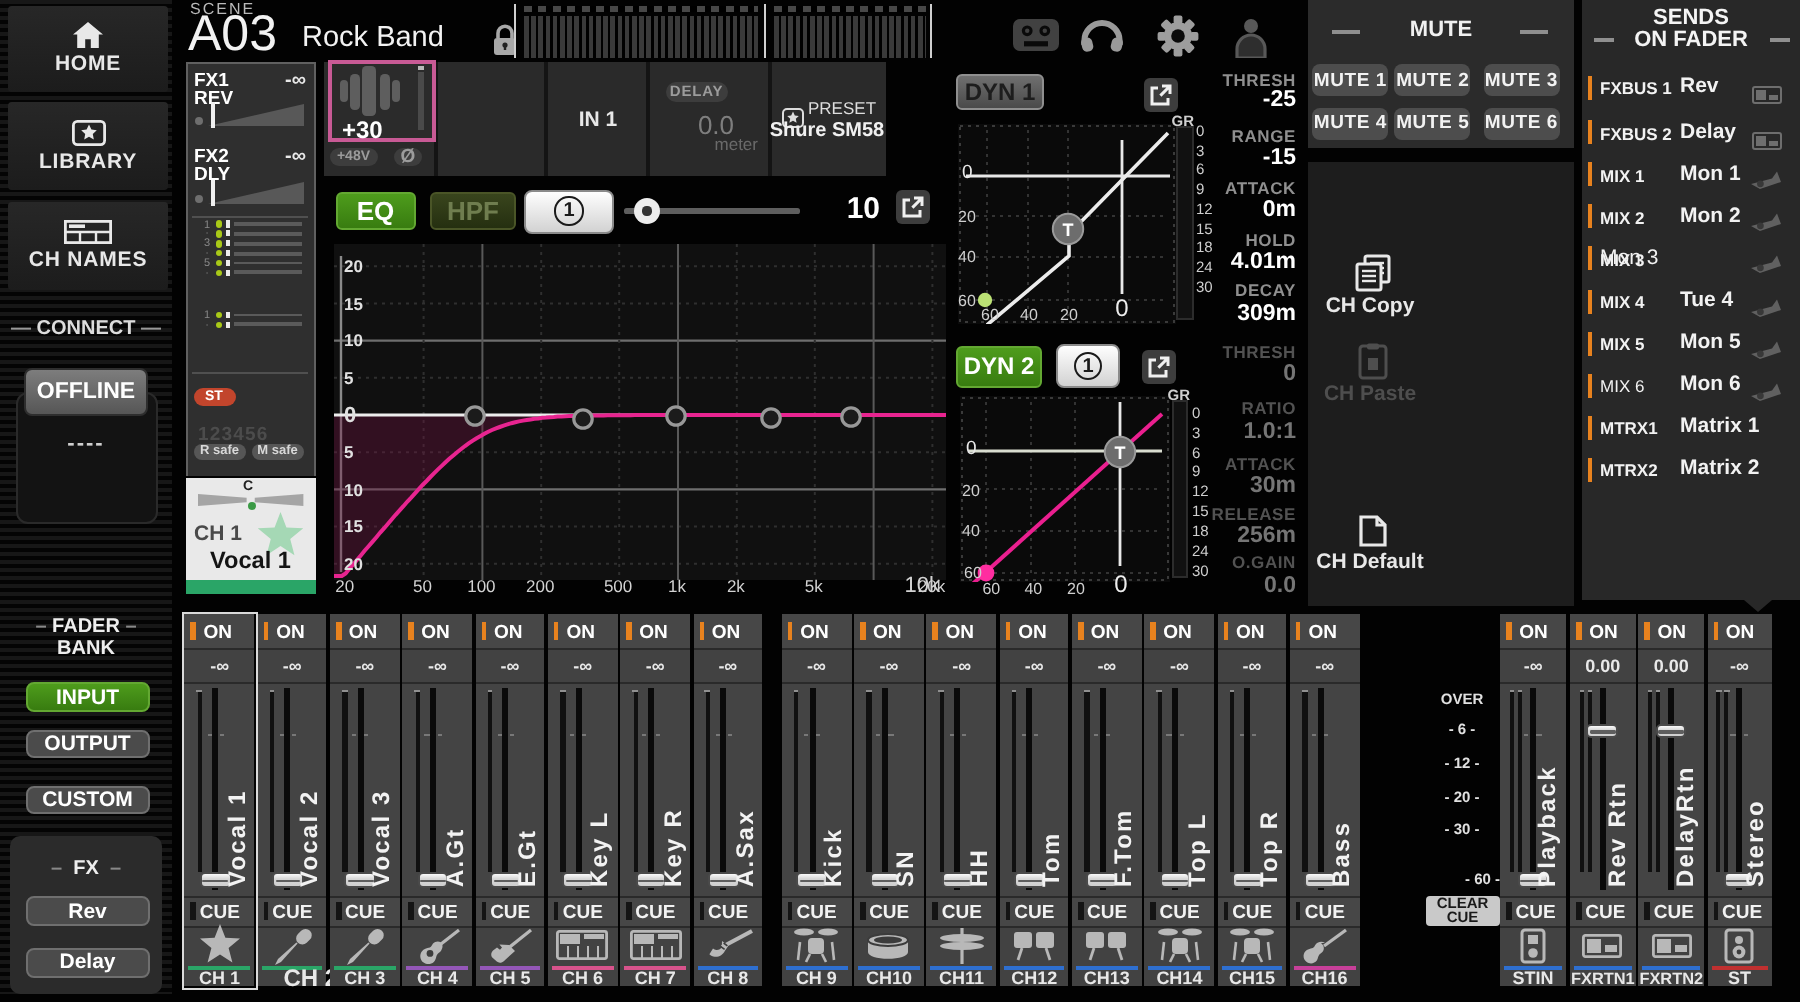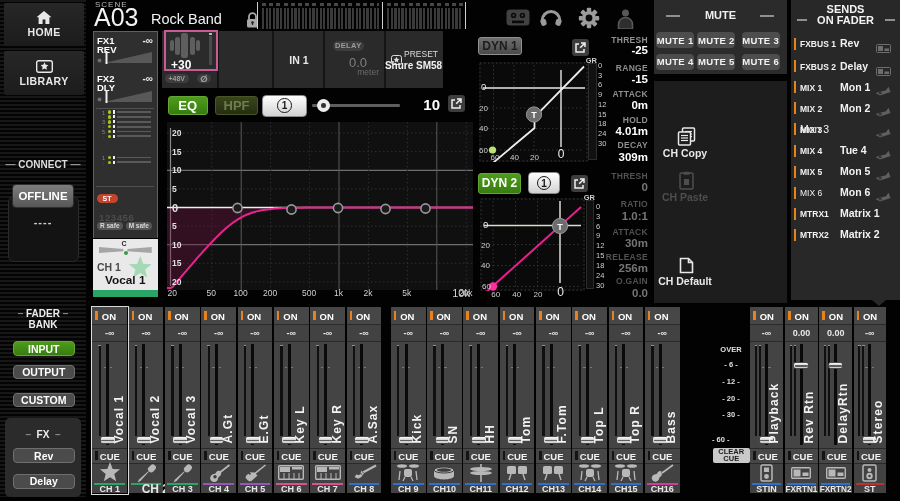--- a/index.html
+++ b/index.html
@@ -19,20 +19,30 @@
         <path d="M8 0L0.5 6.2h2.1V13h4V8.6h2.8V13h4V6.2h2.1z" fill="#e8e8e8"></path>
       </svg>
       <span style="margin-top:2px;">HOME</span>
     </div>
     <div class="sbtn" style="top:51px;height:44px;">
       <svg width="17" height="13" viewBox="0 0 17 13">
         <rect x="0.7" y="0.7" width="15.6" height="11.6" rx="2" fill="none" stroke="#e8e8e8" stroke-width="1.4"></rect>
         <path d="M8.5 2.2l1.2 2.5 2.7 0.4-2 1.9 0.5 2.7-2.4-1.3-2.4 1.3 0.5-2.7-2-1.9 2.7-0.4z" fill="#e8e8e8"></path>
       </svg>
       <span style="margin-top:2px;">LIBRARY</span>
+    </div>
+    <div class="sbtn" style="top:100.5px;height:44.5px;">
+      <svg width="24" height="12" viewBox="0 0 24 12">
+        <rect x="0.7" y="0.7" width="22.6" height="10.6" fill="none" stroke="#e8e8e8" stroke-width="1.4"></rect>
+        <line x1="0" y1="6" x2="24" y2="6" stroke="#e8e8e8" stroke-width="1.2"></line>
+        <line x1="8" y1="6" x2="8" y2="12" stroke="#e8e8e8" stroke-width="1.2"></line>
+        <line x1="16" y1="6" x2="16" y2="12" stroke="#e8e8e8" stroke-width="1.2"></line>
+        <rect x="2.5" y="2.2" width="8" height="1.8" fill="#e8e8e8"></rect>
+      </svg>
+      <span style="margin-top:2px;">CH NAMES</span>
     </div>
     <div class="ctr" style="position:absolute;left:0px;top:158px;width:86px;height:12px;color:#ddd;font-size:10px;font-weight:bold;"><span style="color:#999;">—</span>&nbsp;CONNECT&nbsp;<span style="color:#999;">—</span></div>
     <div style="position:absolute;left:7.5px;top:196px;width:71px;height:66px;background:#131313;border:1px solid #2a2a2a;border-radius:6px;"></div>
     <div class="ctr" style="position:absolute;left:12px;top:183.5px;width:62px;height:24px;background:linear-gradient(180deg,#7d7d7d,#565656);border:1px solid #2e2e2e;border-radius:4px;color:#fff;font-weight:bold;font-size:11.5px;">OFFLINE</div>
     <div class="ctr" style="position:absolute;left:8px;top:215px;width:70px;height:14px;color:#cfcfcf;font-weight:bold;font-size:11px;letter-spacing:1px;">----</div>
     <div class="ctr" style="position:absolute;left:0px;top:309px;width:86px;height:20px;color:#eee;font-size:10px;font-weight:bold;line-height:1.1;flex-direction:column;">
       <div><span style="color:#888;">–</span> FADER <span style="color:#888;">–</span></div>
       <div>BANK</div>
     </div>
     <div class="gbtn ctr" style="position:absolute;left:13px;top:341px;width:61.5px;height:15px;font-size:10.5px;">INPUT</div>
@@ -908,21 +918,21 @@
         <path d="M12.5 7.5c-1.5-1-3.6-.7-4.7.8-.5.7-.6 1.4-1.4 1.7-1.4.5-2.8.5-3.8 1.7-1.3 1.6-1 4 .6 5.2 1.6 1.3 4 1 5.2-.6.7-1 .5-2 1.2-2.9.5-.7 1.2-.9 1.8-1.7.9-1.2.7-3-.9-4.2z" fill="#b8b8b8"></path>
       </svg>
     </div>
     <div style="position:absolute;left:646.9px;top:482.5px;width:30.799999999999997px;height:2.6px;background:#c8409a;"></div>
     <div style="position:absolute;left:644.9px;top:484.5px;width:34.8px;height:9px;color:#e8e8e8;font-size:9px;font-weight:bold;text-align:center;line-height:9.5px;white-space:nowrap;">CH16</div>
     <div style="position:absolute;left:712px;top:346px;width:38px;height:8px;color:#e0e0e0;font-size:7.5px;font-weight:bold;text-align:center;line-height:8px;">OVER</div>
     <div style="position:absolute;left:712px;top:360.5px;width:38px;height:8px;color:#e0e0e0;font-size:7.5px;font-weight:bold;text-align:center;line-height:8px;">- 6 -</div>
     <div style="position:absolute;left:712px;top:378px;width:38px;height:8px;color:#e0e0e0;font-size:7.5px;font-weight:bold;text-align:center;line-height:8px;">- 12 -</div>
     <div style="position:absolute;left:712px;top:394.5px;width:38px;height:8px;color:#e0e0e0;font-size:7.5px;font-weight:bold;text-align:center;line-height:8px;">- 20 -</div>
     <div style="position:absolute;left:712px;top:410.5px;width:38px;height:8px;color:#e0e0e0;font-size:7.5px;font-weight:bold;text-align:center;line-height:8px;">- 30 -</div>
-    <div style="position:absolute;left:712px;top:436px;width:38px;height:8px;color:#e0e0e0;font-size:7.5px;font-weight:bold;text-align:left;line-height:8px;">- 60 -</div>
+    <div style="position:absolute;left:712px;top:436px;width:38px;height:8px;color:#e0e0e0;font-size:7.5px;font-weight:bold;text-align:right;line-height:8px;">- 60 -</div>
     <div style="position:absolute;left:712.5px;top:448px;width:37.5px;height:14.5px;background:#c9c9c9;border-radius:2px;color:#1a1a1a;font-size:7.5px;font-weight:bold;text-align:center;line-height:7.5px;display:flex;flex-direction:column;align-items:center;justify-content:center;">
       <div>CLEAR</div>
       <div>CUE</div>
     </div>
     <div style="position:absolute;left:750.3px;top:307px;width:32.5px;height:17px;background:#474747;"></div>
     <div style="position:absolute;left:750.3px;top:324px;width:32.5px;height:17px;background:#424242;border-top:1px solid #2a2a2a;"></div>
     <div style="position:absolute;left:750.3px;top:341px;width:32.5px;height:106.5px;background:#444444;border-top:1px solid #2a2a2a;"></div>
     <div style="position:absolute;left:750.3px;top:447.5px;width:32.5px;height:15px;background:#474747;border-top:1px solid #2a2a2a;"></div>
     <div style="position:absolute;left:750.3px;top:462.5px;width:32.5px;height:30.5px;background:#424242;border-top:1px solid #2a2a2a;"></div>
     <div style="position:absolute;left:753.3px;top:311.3px;width:2.6px;height:9.2px;background:#e8821e;"></div>

